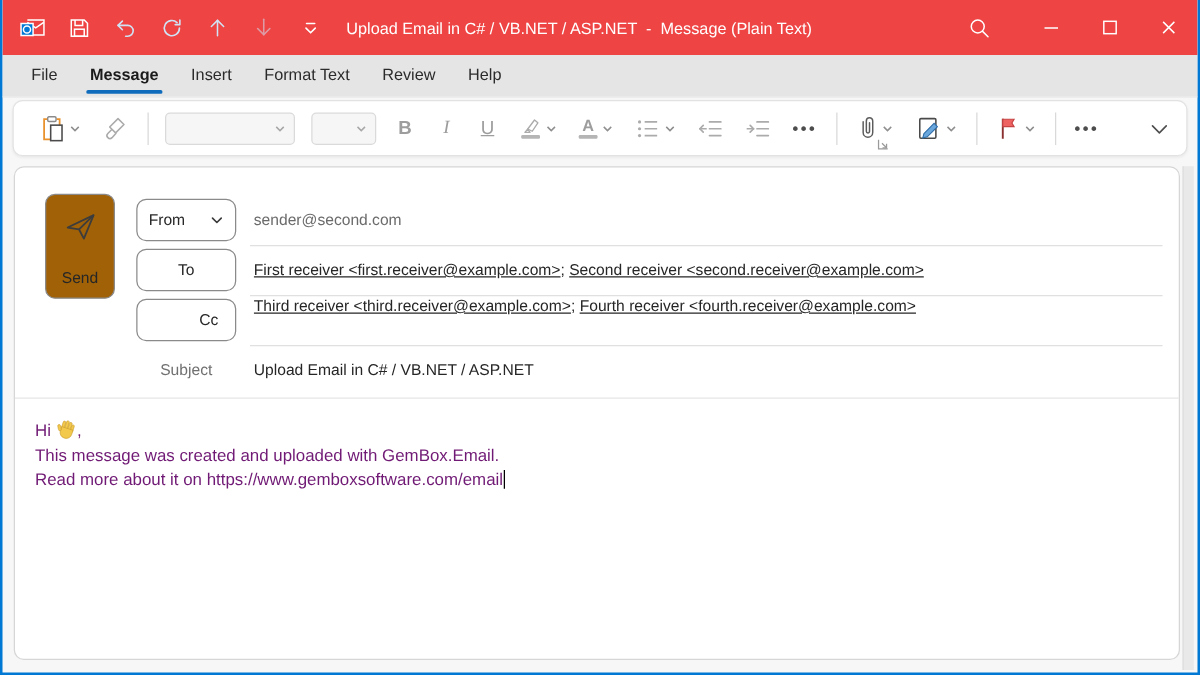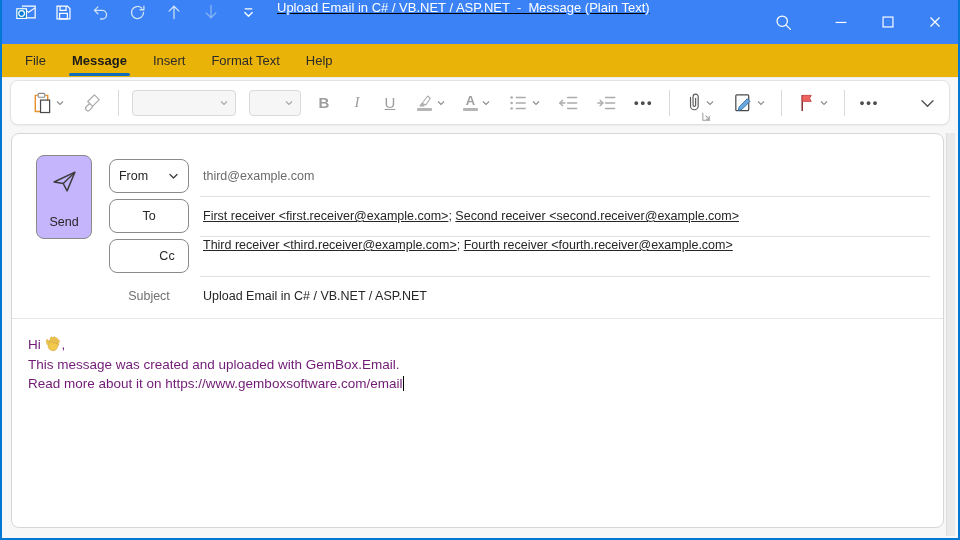--- a/index.html
+++ b/index.html
@@ -1,31 +1,31 @@
 <!DOCTYPE html>
 <html><head>
 <meta charset="utf-8">
 <style>
   * { margin:0; padding:0; box-sizing:border-box; }
   html,body { width:960px; height:540px; font-family:"Liberation Sans","DejaVu Sans",sans-serif; background:#fff; }
   .window { position:relative; width:960px; height:540px; background:#f7f7f7;
             border-left:2px solid #0078d4; border-right:2px solid #0078d4; border-bottom:2px solid #0078d4; overflow:hidden; }
 
   
-  .titlebar { position:absolute; top:0; left:0; right:0; height:44px; background:#3b82f6; display:flex; align-items:flex-start;text-decoration:underline; }
+  .titlebar { position:absolute; top:0; left:0; right:0; height:44px; background:#ef4444; display:flex; align-items:center; }
   .qat { display:flex; align-items:center; gap:15px; padding-left:13px; }
   .tb-btn { display:flex; align-items:center; justify-content:center; width:22px; height:24px; cursor:default; }
   .tb-btn svg { display:block; }
   .dim { opacity:.55; }
   .title-text { color:#fff; font-size:13px; margin-left:18px; white-space:pre; }
   .win-controls { margin-left:auto; display:flex; align-items:stretch; height:44px; }
   .win-btn { width:47px; display:flex; align-items:center; justify-content:center; }
 
   
-  .menubar { position:absolute; top:44px; left:0; right:0; height:34px; background:#eab308; display:flex; align-items:center; padding-left:10px; border-bottom:1px solid #ececec; }
+  .menubar { position:absolute; top:44px; left:0; right:0; height:34px; background:#e5e5e5; display:flex; align-items:flex-end; padding-left:10px; border-bottom:1px solid #ececec; }
   .menu-item { position:relative; padding:0 13px; font-size:13px; color:#2b2b2b; height:34px; line-height:33px; }
   .menu-item.active { font-weight:700; color:#1a1a1a; }
   .menu-item.active::after { content:""; position:absolute; left:10px; right:10px; bottom:2px; height:3px; border-radius:2px; background:#0f6cbd; }
 
   
   .ribbon { position:absolute; top:80px; left:8px; right:8px; height:45px; background:#fff; border:1px solid #e2e2e2; border-radius:8px;
             box-shadow:0 1px 2px rgba(0,0,0,.05); display:flex; align-items:center; padding:0 12px 0 18px; gap:13px; }
   .rb { display:flex; align-items:center; gap:3px; height:32px; padding:0 2px; border-radius:4px; }
   .rb svg { display:block; }
   .vdiv { width:1px; height:26px; background:#d9d9d9; }
@@ -40,21 +40,21 @@
   .stack { display:flex; flex-direction:column; align-items:center; gap:1px; }
   .color-bar { width:15px; height:3.5px; background:#b5b5b5; border-radius:1px; }
   .dots { color:#4d4d4d; font-size:13px; letter-spacing:2px; font-weight:700; }
   .dialog-launcher { position:absolute; left:690px; top:27px; }
   .collapse { margin-left:auto; align-self:flex-end; margin-bottom:5px; }
 
   
   .main-panel { position:absolute; left:9px; right:14px; top:133px; bottom:10px; background:#fff; border:1px solid #d6d6d6; border-radius:8px; }
   .scrolltrack { position:absolute; right:3px; top:133px; bottom:2px; width:9px; background:#e9e9e9; border-left:1px solid #ddd; }
 
-  .send-btn { position:absolute; left:24px; top:21px; width:56px; height:84px; background:#c4b5fd; border:1px solid #8a8a8a; border-radius:8px;
+  .send-btn { position:absolute; left:24px; top:21px; width:56px; height:84px; background:#a16207; border:1px solid #8a8a8a; border-radius:8px;
               display:flex; flex-direction:column; align-items:center; justify-content:space-between; padding:12px 0 9px; }
   .send-btn span { font-size:12.5px; color:#262626; }
 
   .field-btn { position:absolute; left:97px; width:80px; height:34px; background:#fff; border:1px solid #8a8a8a; border-radius:8px;
                display:flex; align-items:center; justify-content:center; gap:20px; font-size:12.5px; color:#262626; }
   .from-btn { top:25px; } .to-btn { top:65px; } .cc-btn { top:105px;padding-left:36px; }
   .subject-label { position:absolute; left:97px; top:155px; width:80px; text-align:center; font-size:12.5px; color:#707070; }
 
   .row-line { position:absolute; left:188px; right:13px; height:1px; background:#e0e0e0; }
   .l-from { top:62px; } .l-to { top:102px; } .l-cc { top:142px; }
@@ -145,20 +145,21 @@
           </svg>
       </div>
     </div>
   </div>
 
   <div class="menubar">
     <span class="menu-item">File</span>
     <span class="menu-item active">Message</span>
     <span class="menu-item">Insert</span>
     <span class="menu-item">Format Text</span>
+    <span class="menu-item">Review</span>
     <span class="menu-item">Help</span>
   </div>
 
   <div class="ribbon">
     <div class="rb">
       <svg width="21" height="23" viewBox="0 0 22 24" fill="none">
         <path d="M15 4.5h2.5v17h-13v-17H7" stroke="#e8912d" stroke-width="1.5"></path>
         <rect x="7.5" y="2.5" width="7" height="4" rx="1" stroke="#8a8a8a" stroke-width="1.2" fill="#fff"></rect>
         <rect x="10" y="9.5" width="9.5" height="13" stroke="#4a4a4a" stroke-width="1.3" fill="#fff"></rect>
       </svg>
@@ -304,21 +305,21 @@
         </svg>
     </div>
     <div class="field-btn to-btn">
         <span>To</span>
       </div>
     <div class="field-btn cc-btn">
         <span>Cc</span>
       </div>
     <div class="subject-label">Subject</div>
 
-    <div class="fval v-from">third@example.com</div>
+    <div class="fval v-from">sender@second.com</div>
     <div class="fval v-to"><span class="recipient">First receiver &lt;first.receiver@example.com&gt;</span>; <span class="recipient">Second receiver &lt;second.receiver@example.com&gt;</span></div>
     <div class="fval v-cc"><span class="recipient">Third receiver &lt;third.receiver@example.com&gt;</span>; <span class="recipient">Fourth receiver &lt;fourth.receiver@example.com&gt;</span></div>
     <div class="fval v-subj">Upload Email in C# / VB.NET / ASP.NET</div>
 
     <div class="row-line l-from"></div>
     <div class="row-line l-to"></div>
     <div class="row-line l-cc"></div>
     <div class="header-sep"></div>
 
     <div class="msg-body">

